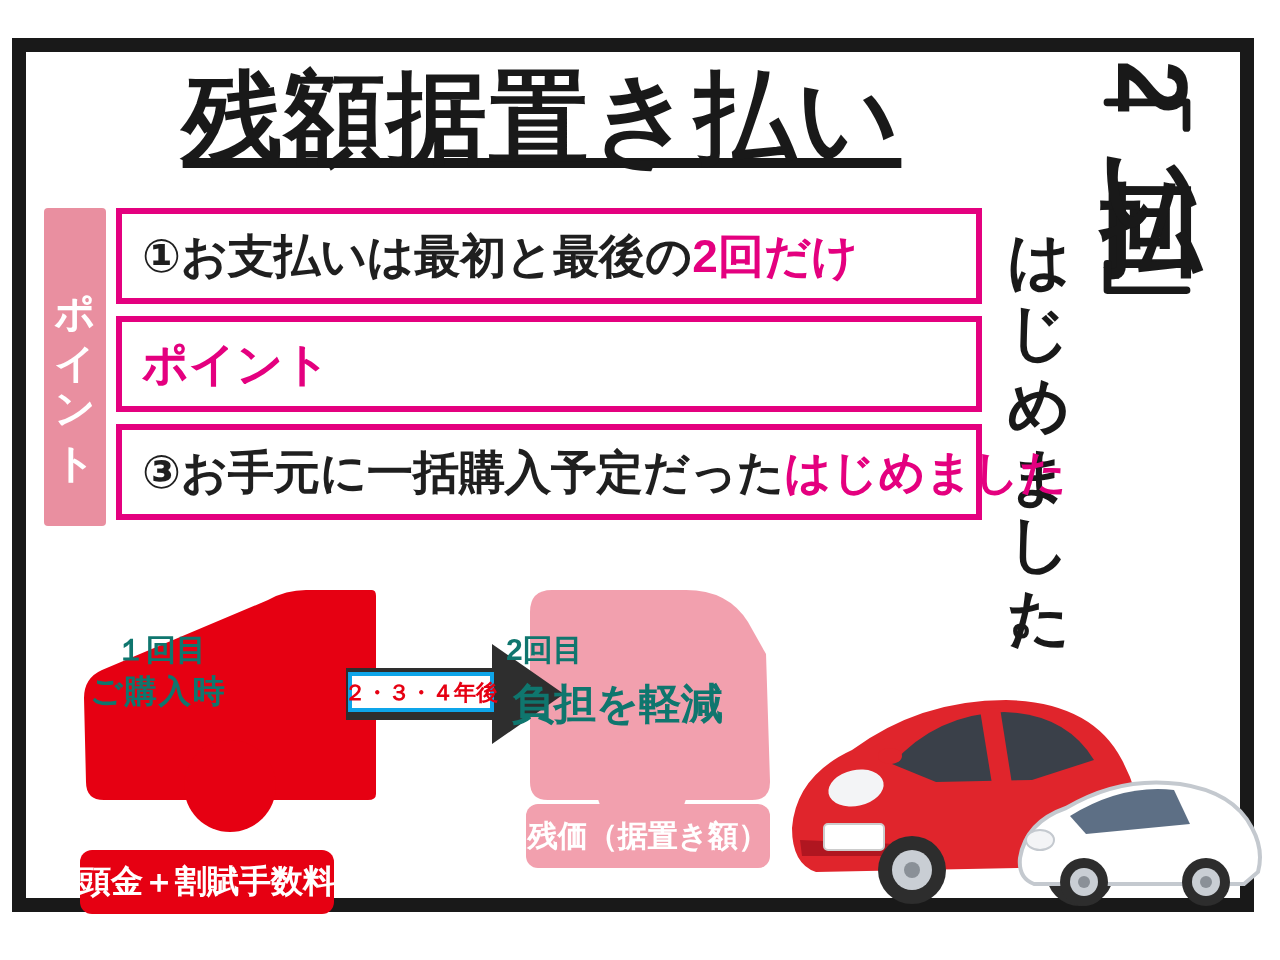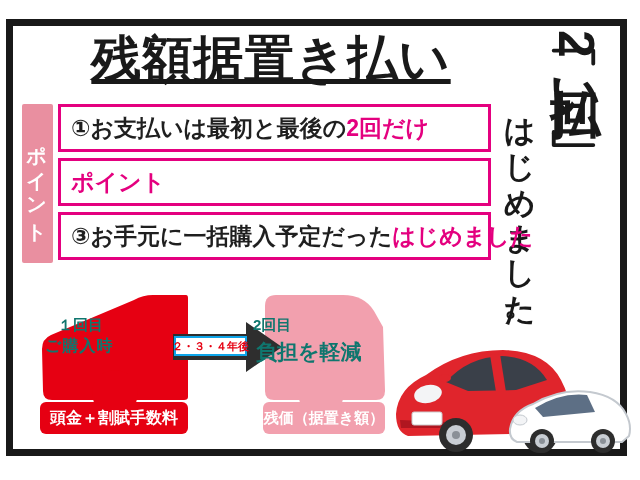--- a/index.html
+++ b/index.html
@@ -23,21 +23,21 @@
                font-size:23px; font-weight:bold; color:#1f1f1f; white-space:nowrap; }
   .point-box .hl { color:#e4007f; }
   .pb1 { top:104px; } .pb2 { top:158px; } .pb3 { top:212px; }
   .sil-text { position:absolute; text-align:left; color:#0f766e; font-weight:bold; white-space:nowrap; }
   .step1  { left:58px;  top:316px; width:115px; font-size:15px; }
   .when1  { left:45px;  top:336px; width:142px; font-size:16px; letter-spacing:1px; }
   .step2  { left:253px; top:316px; width:110px; font-size:15px; }
   .when2  { left:256px; top:338px; width:132px; font-size:21px; }
   .paybox { position:absolute; top:402px; height:32px; border-radius:6px; color:#ffffff;
             font-weight:bold; display:flex; align-items:center; justify-content:center; white-space:nowrap; }
-  .pay1 { left:40px;  width:148px; background:#e60012; font-size:16px; }
+  .pay1 { left:40px;  width:127px; background:#e60012; font-size:16px;margin-top:23px; }
   .pay2 { left:263px; width:122px; background:#f2a0ae; font-size:15px; }
   .arrow-label { position:absolute; left:174px; top:336px; width:73px; height:20px; background:#ffffff;
                  border:2px solid #0ea5e9; color:#e60012; font-size:11px; font-weight:bold;
                  display:flex; align-items:center; justify-content:center; white-space:nowrap; }
   svg { position:absolute; }
 </style>
 </head>
 <body>
 
 <div id="canvas">

